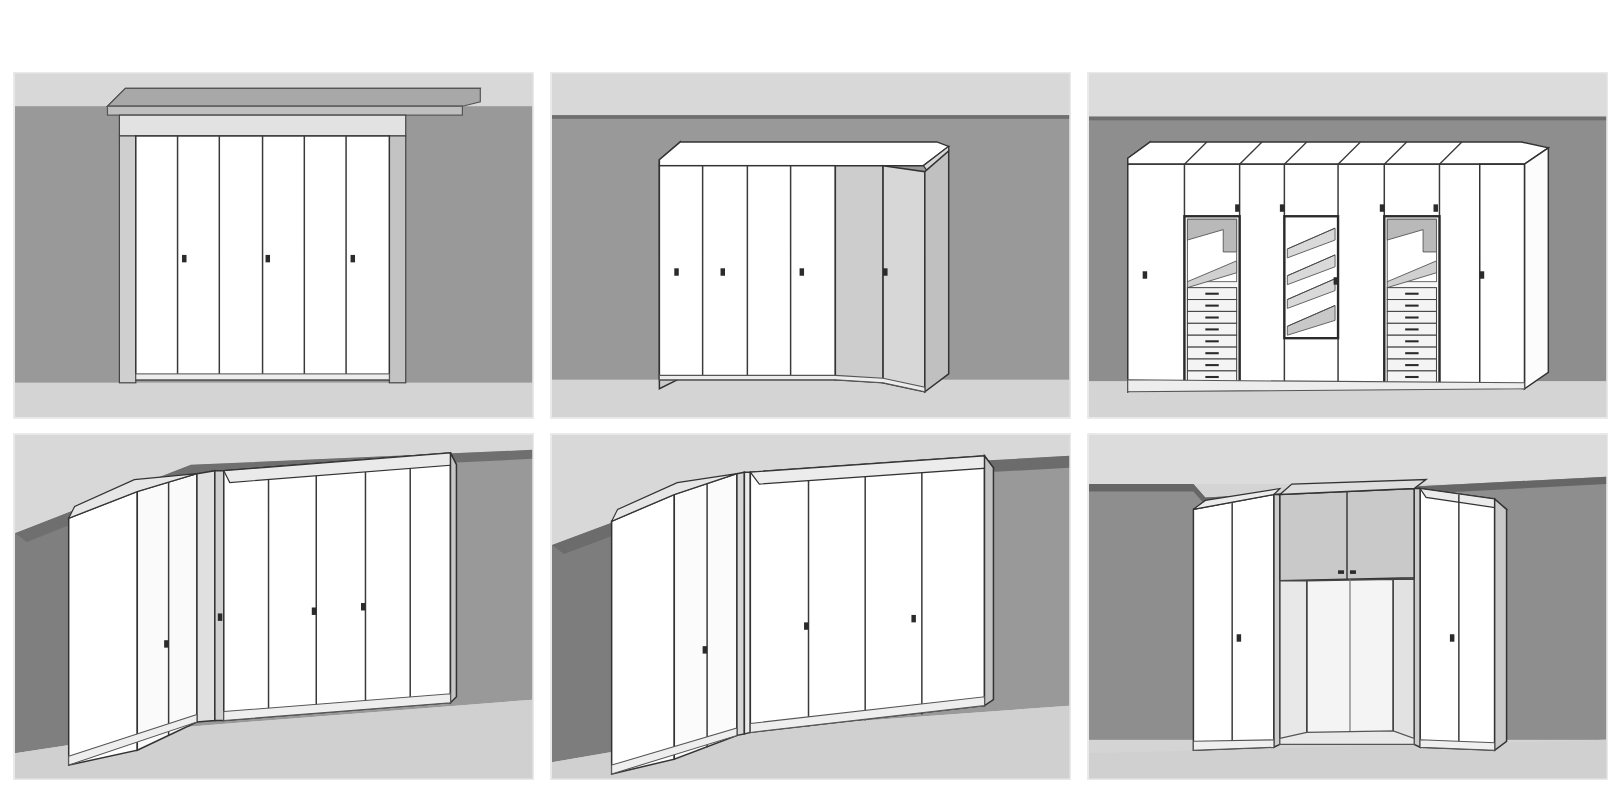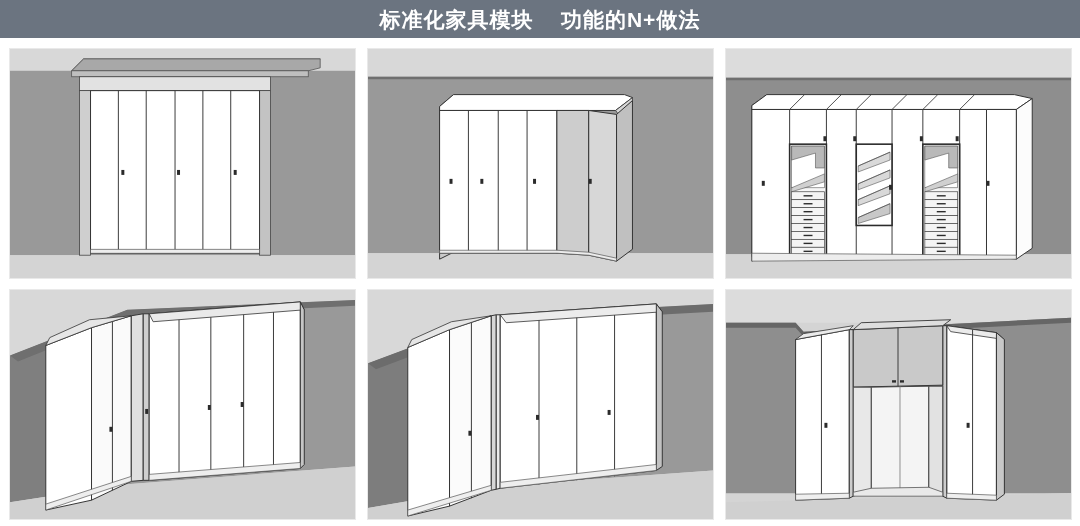--- a/index.html
+++ b/index.html
@@ -65,23 +65,20 @@
     display: block;
     width: 100%;
     height: 100%;
   }
 </style>
 </head>
 <body>
 
 <div id="page">
 
-  <div class="header-bar">
-    <div class="header-title">标准化家具模块    功能的N+做法</div>
-  </div>
 
   <div class="gallery">
 
     <div class="panel">
       <svg viewBox="0 0 347 231" preserveAspectRatio="none">
 
         <rect x="0" y="0" width="347" height="22" fill="#d8d8d8"></rect>
 
         <rect x="0" y="22" width="347" height="186" fill="#999999"></rect>
 

